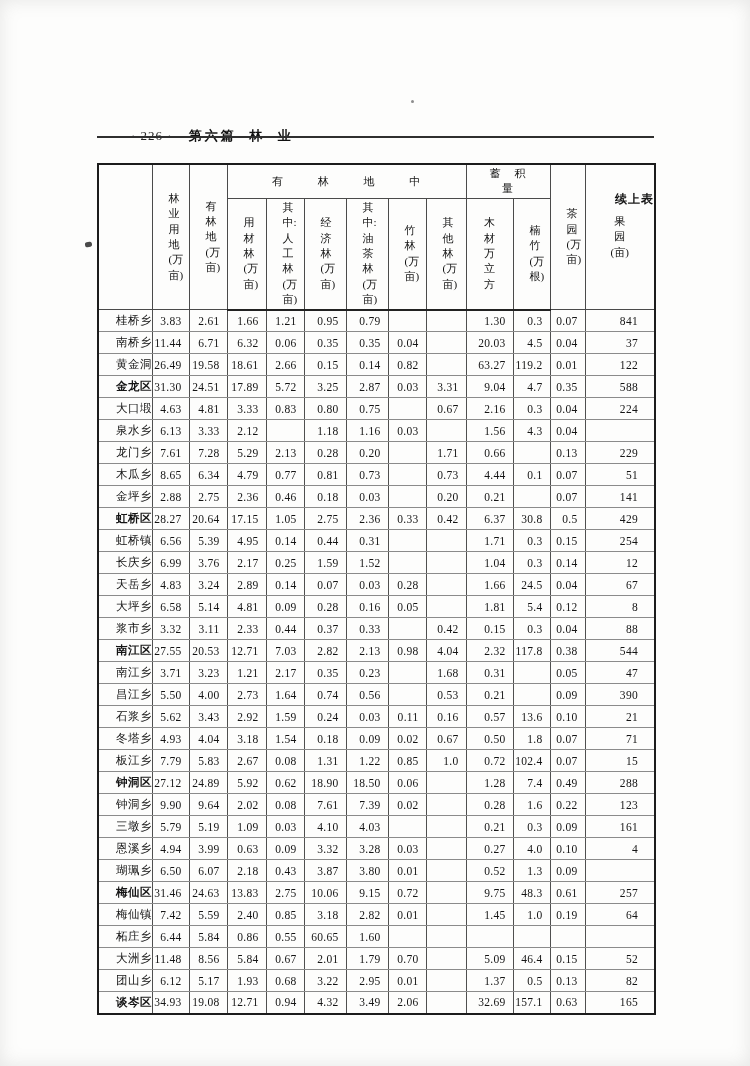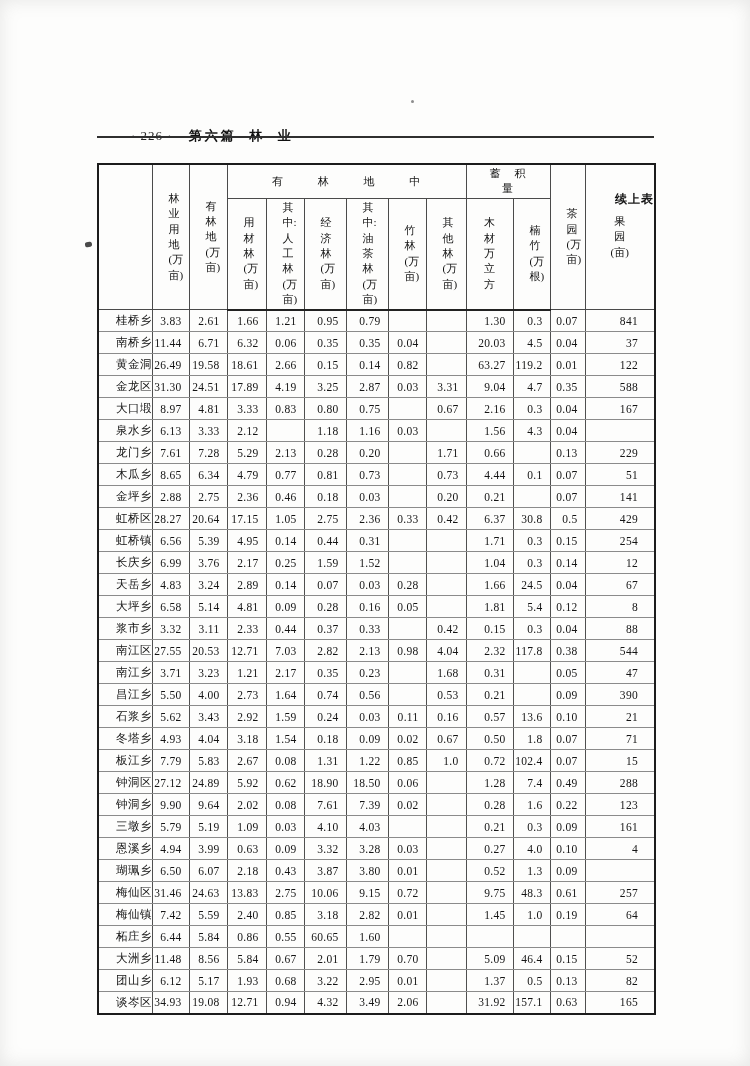--- a/index.html
+++ b/index.html
@@ -60,21 +60,21 @@
   }
   td.name{
     text-align:right;padding-left:17px;letter-spacing:0.5px;white-space:nowrap;
     font-size:11.5px;
     margin-left:14px;
   }
   td.num{
     text-align:right;padding-right:7px;white-space:nowrap;letter-spacing:0.3px;
   }
   td.num.last{padding-right:16px;}
-  tr.bold td.name{font-weight:400;}
+  tr.bold td.name{font-weight:700;}
 </style>
 </head>
 <body>
 
 <div class="sheet">
 
   <div class="page-header">
     <span class="page-number">· 226 ·</span><span class="section-title">第六篇  林  业</span>
   </div>
 
@@ -187,44 +187,44 @@
           <td class="num">63.27</td>
           <td class="num">119.2</td>
           <td class="num">0.01</td>
           <td class="num last">122</td>
         </tr>
         <tr class="bold">
           <td class="name">金龙区</td>
           <td class="num">31.30</td>
           <td class="num">24.51</td>
           <td class="num">17.89</td>
-          <td class="num">4.19</td>
+          <td class="num">5.72</td>
           <td class="num">3.25</td>
           <td class="num">2.87</td>
           <td class="num">0.03</td>
           <td class="num">3.31</td>
           <td class="num">9.04</td>
           <td class="num">4.7</td>
           <td class="num">0.35</td>
           <td class="num last">588</td>
         </tr>
         <tr>
           <td class="name">大口塅乡</td>
-          <td class="num">8.97</td>
+          <td class="num">4.63</td>
           <td class="num">4.81</td>
           <td class="num">3.33</td>
           <td class="num">0.83</td>
           <td class="num">0.80</td>
           <td class="num">0.75</td>
           <td class="num"></td>
           <td class="num">0.67</td>
           <td class="num">2.16</td>
           <td class="num">0.3</td>
           <td class="num">0.04</td>
-          <td class="num last">167</td>
+          <td class="num last">224</td>
         </tr>
         <tr>
           <td class="name">泉水乡</td>
           <td class="num">6.13</td>
           <td class="num">3.33</td>
           <td class="num">2.12</td>
           <td class="num"></td>
           <td class="num">1.18</td>
           <td class="num">1.16</td>
           <td class="num">0.03</td>
@@ -612,21 +612,21 @@
         <tr class="bold">
           <td class="name">谈岑区</td>
           <td class="num">34.93</td>
           <td class="num">19.08</td>
           <td class="num">12.71</td>
           <td class="num">0.94</td>
           <td class="num">4.32</td>
           <td class="num">3.49</td>
           <td class="num">2.06</td>
           <td class="num"></td>
-          <td class="num">31.92</td>
+          <td class="num">32.69</td>
           <td class="num">157.1</td>
           <td class="num">0.63</td>
           <td class="num last">165</td>
         </tr>
       </tbody>
   </table>
 
 </div>
 
 </body></html>

